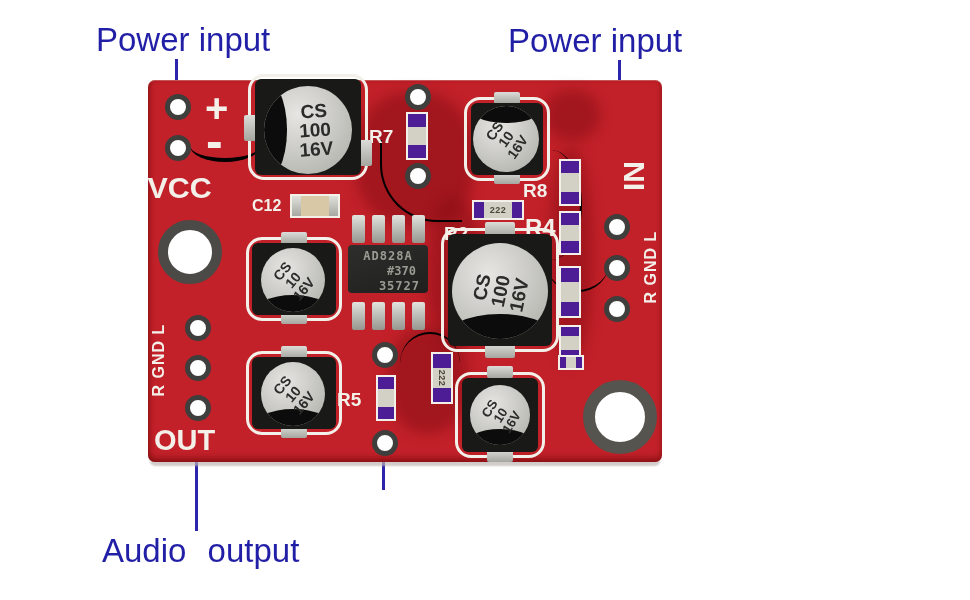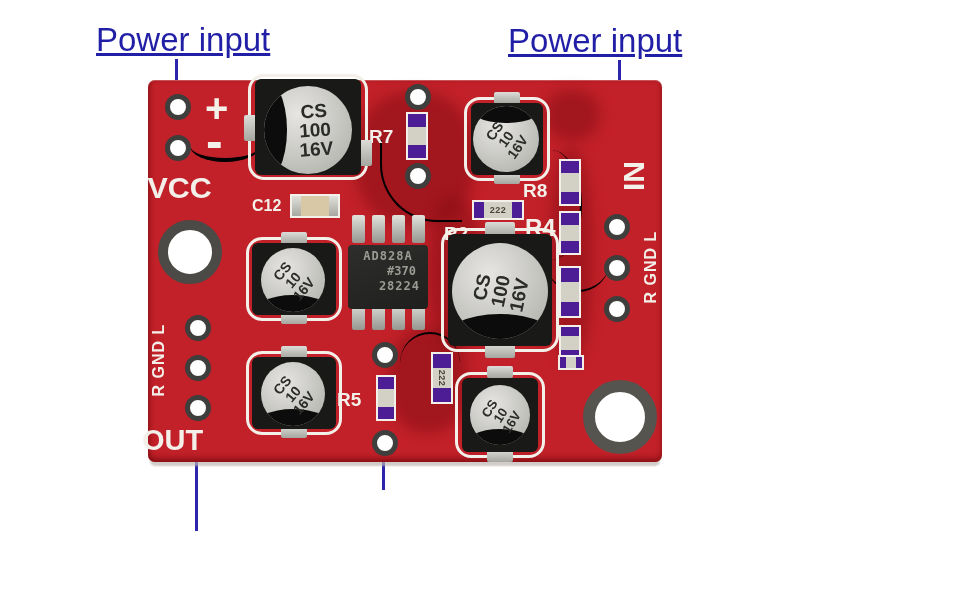--- a/index.html
+++ b/index.html
@@ -1,20 +1,20 @@
 <!DOCTYPE html>
 <html><head>
 <meta charset="utf-8">
 <style>
   html,body{margin:0;padding:0;background:#fff;}
   .canvas{position:relative;width:970px;height:600px;background:#ffffff;overflow:hidden;
           font-family:"Liberation Sans",sans-serif;}
 
   
-  .ann{position:absolute;color:#221fa7;font-size:33px;font-weight:500;line-height:36px;white-space:nowrap;text-decoration:underline;}
+  .ann{position:absolute;color:#221fa7;font-size:33px;font-weight:500;line-height:36px;white-space:nowrap;}
   .lead{position:absolute;width:3px;background:#2c24aa;}
 
   
   .board{position:absolute;left:148px;top:80px;width:514px;height:382px;background:#c32129;
          border-radius:7px;
          box-shadow:inset 0 1px 0 rgba(255,255,255,.25), inset 0 -4px 6px rgba(80,0,0,.45),
                     inset 2px 0 4px rgba(120,10,10,.35), 0 6px 2px -2px rgba(190,183,178,.7);}
   .patch{position:absolute;background:rgba(122,9,16,.45);filter:blur(7px);border-radius:45%;}
   .trace{position:absolute;border-color:rgba(55,0,8,.5);}
   .trace-light{position:absolute;border-color:rgba(255,214,208,.45);}
@@ -35,21 +35,21 @@
             background:radial-gradient(circle at 38% 32%, #e6e5e2, #bcbcb7 72%, #a9a9a3);}
   .cres{position:absolute;background:#0c0c0c;border-radius:50%;}
   .cres-b{left:-12%;bottom:-34%;width:124%;height:60%;}
   .cres-t{left:-12%;top:-34%;width:124%;height:60%;}
   .cres-l{left:-34%;top:-12%;width:60%;height:124%;}
   .cap-text{position:absolute;inset:0;display:flex;flex-direction:column;align-items:center;
             justify-content:center;font-weight:bold;color:#2b2b29;line-height:1.0;text-align:center;}
   .tab{position:absolute;background:linear-gradient(#dcdcd8,#a6a6a0);border-radius:2px;}
 
   
-  .ic-body{position:absolute;left:348px;top:245px;width:80px;height:64px;border-radius:4px;
+  .ic-body{position:absolute;left:348px;top:245px;width:80px;height:48px;border-radius:4px;
            background:linear-gradient(160deg,#2e2e2c,#1f1f1d);}
   .ic-text{position:absolute;inset:4px 6px;color:#9b9b94;font-family:"DejaVu Sans Mono",monospace;
            font-size:12px;line-height:15px;font-weight:bold;}
   .ic-text .l1{text-align:center;letter-spacing:1px;}
   .ic-text .l2{text-align:right;padding-right:6px;}
   .ic-text .l3{text-align:right;padding-right:2px;letter-spacing:1px;}
   .pin{position:absolute;width:13px;height:28px;background:linear-gradient(#e2e2de,#96968f);border-radius:2px;}
 
   
   .res{position:absolute;border:2.5px solid #f3efe9;background:#4c1d95;box-sizing:border-box;
@@ -61,20 +61,21 @@
   .cer-end{width:9px;background:linear-gradient(#e0e0dc,#a8a8a2);}
   .cer-mid{flex:1;background:#d8c8a6;}
 </style>
 </head>
 <body>
 
 <div class="canvas">
 
   <div class="ann" style="left:96px;top:22px;">Power input</div>
   <div class="ann" style="left:508px;top:23px;">Power input</div>
+  <div class="ann" style="left:102px;top:533px;word-spacing:12px;">Audio output</div>
 
   <div class="lead" style="left:175px;top:59px;height:89px;"></div>
   <div class="lead" style="left:618px;top:60px;height:207px;"></div>
   <div class="lead" style="left:195px;top:372px;height:159px;"></div>
   <div class="lead" style="left:382px;top:397px;height:93px;"></div>
 
   <div class="board"></div>
 
   <div class="patch" style="left:355px;top:92px;width:120px;height:135px;"></div>
   <div class="patch" style="left:428px;top:198px;width:55px;height:150px;"></div>
@@ -100,21 +101,21 @@
   <div class="pad" style="left:604px;top:296px;"></div>
   <div class="pad" style="left:185px;top:315px;"></div>
   <div class="pad" style="left:185px;top:355px;"></div>
   <div class="pad" style="left:185px;top:395px;"></div>
   <div class="pad" style="left:372px;top:342px;"></div>
   <div class="pad" style="left:372px;top:430px;"></div>
 
   <div class="silk" style="left:205px;top:86px;font-size:40px;">+</div>
   <div class="silk" style="left:206px;top:112px;font-size:50px;">-</div>
   <div class="silk" style="left:149px;top:172px;font-size:29px;transform:scaleX(1.05);">VCC</div>
-  <div class="silk" style="left:142px;top:424px;font-size:29px;">OUT</div>
+  <div class="silk" style="left:154px;top:424px;font-size:29px;">OUT</div>
   <div class="silk rot" style="left:608px;top:146px;width:52px;height:60px;font-size:30px;">IN</div>
   <div class="silk rot" style="left:591px;top:258px;width:120px;height:18px;font-size:16px;letter-spacing:1px;">R GND L</div>
   <div class="silk rot" style="left:101px;top:351px;width:116px;height:18px;font-size:16px;letter-spacing:1px;">R GND L</div>
 
   <div class="silk" style="left:369px;top:126px;font-size:19px;">R7</div>
   <div class="silk" style="left:523px;top:180px;font-size:19px;text-align:right;">R8</div>
   <div class="silk" style="left:444px;top:207px;font-size:19px;margin-top:16px;">R2</div>
   <div class="silk" style="left:525px;top:214px;font-size:24px;">R4</div>
   <div class="silk" style="left:337px;top:389px;font-size:19px;">R5</div>
   <div class="silk" style="left:252px;top:197px;font-size:16px;">C12</div>
@@ -215,21 +216,21 @@
     <div class="pin" style="left:392px;top:215px;"></div>
     <div class="pin" style="left:412px;top:215px;"></div>
     <div class="pin" style="left:352px;top:302px;"></div>
     <div class="pin" style="left:372px;top:302px;"></div>
     <div class="pin" style="left:392px;top:302px;"></div>
     <div class="pin" style="left:412px;top:302px;"></div>
     <div class="ic-body">
       <div class="ic-text">
         <div class="l1">AD828A</div>
         <div class="l2">#370</div>
-        <div class="l3">28224</div>
+        <div class="l3">35727</div>
       </div>
     </div>
   </div>
 
   <div class="res" style="left:406px;top:112px;width:22px;height:48px;">
       <div class="band-h"></div>
     </div>
   <div class="res" style="left:559px;top:159px;width:22px;height:47px;">
       <div class="band-h"></div>
     </div>

